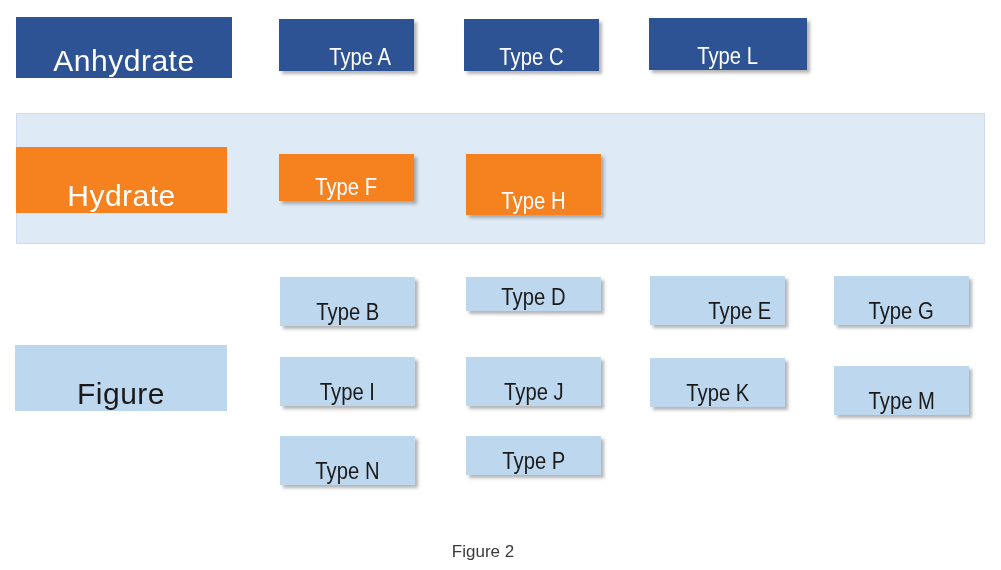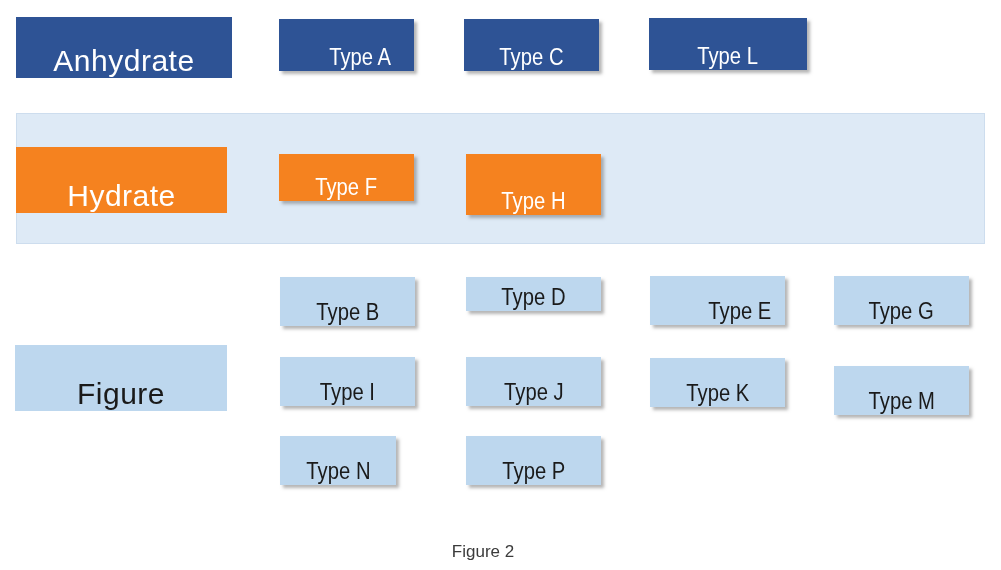--- a/index.html
+++ b/index.html
@@ -52,22 +52,22 @@
   #type-h { left:466px; top:154px; width:135px; height:61px; }
   
   #type-b { left:280px; top:277px; width:135px; height:49px; }
   #type-d { left:466px; top:277px; width:135px; height:34px; }
   #type-e { left:650px; top:276px; width:135px; height:49px;padding-left:45px; }
   #type-g { left:834px; top:276px; width:135px; height:49px; }
   #type-i { left:280px; top:357px; width:135px; height:49px; }
   #type-j { left:466px; top:357px; width:135px; height:49px; }
   #type-k { left:650px; top:358px; width:135px; height:49px; }
   #type-m { left:834px; top:358px; width:135px; height:49px;margin-top:8px; }
-  #type-n { left:280px; top:436px; width:116px; height:49px; }
-  #type-p { left:466px; top:436px; width:135px; height:49px; }
+  #type-n { left:280px; top:436px; width:135px; height:49px; }
+  #type-p { left:466px; top:436px; width:135px; height:39px; }
 </style>
 </head>
 <body>
 
 <div class="band"></div>
 
 <div id="lbl-anhydrate" class="box row-label dark-blue">
   <span>Anhydrate</span>
 </div>
 <div id="lbl-hydrate" class="box row-label orange">

